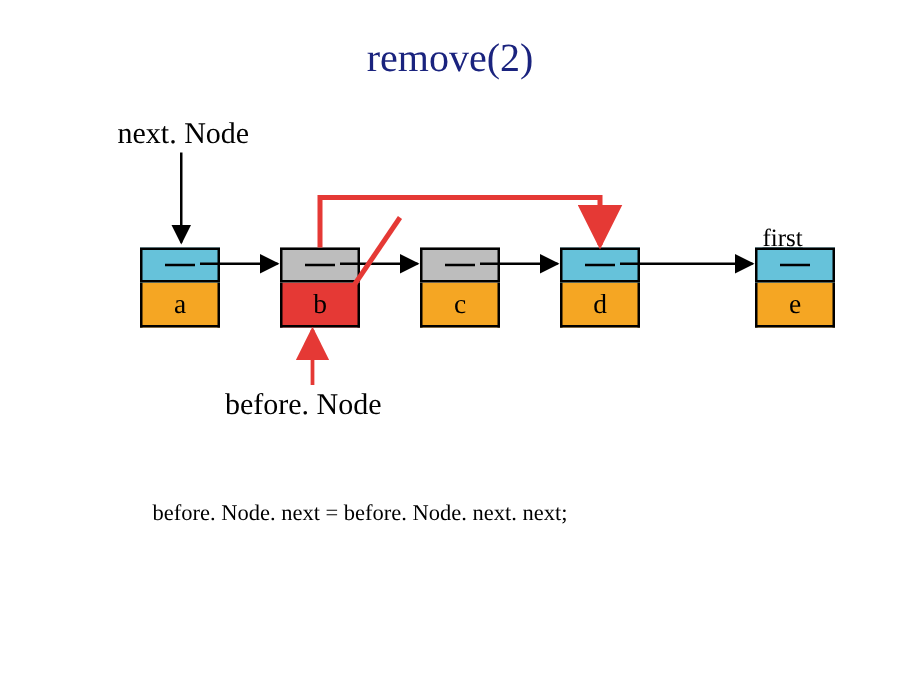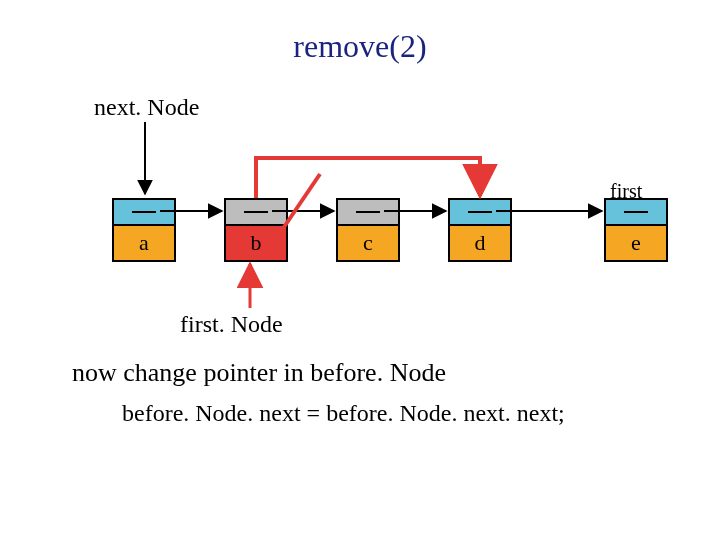--- a/index.html
+++ b/index.html
@@ -2,21 +2,21 @@
 <html><head>
 <meta charset="utf-8">
 <style>
   html,body{margin:0;padding:0;width:720px;height:540px;background:#fff;font-family:"Times New Roman",serif;color:#000}
   .stage{position:relative;width:720px;height:540px}
   .title{position:absolute;left:0;right:0;top:28px;text-align:center;font-size:32px;color:#1a237e}
   .first-node-label{position:absolute;left:94px;top:94px;font-size:24px}
   .before-node-label{position:absolute;left:180px;top:311px;font-size:24px}
   .null-label{position:absolute;left:610px;top:180px;font-size:20px;text-decoration:underline}
   .caption1{position:absolute;left:72px;top:358px;font-size:26px}
-  .caption2{position:absolute;left:122px;top:400px;font-size:24px}
+  .caption2{position:absolute;left:122px;top:400px;font-size:18px}
   .node{position:absolute;width:64px}
   .node .ptr{height:24px;border:2px solid #000;background:#66c2da;position:relative}
   .node.b .ptr, .node.c .ptr{background:#bdbdbd}
   .node .val{height:34px;border:2px solid #000;border-top:none;background:#f5a623;display:flex;align-items:center;justify-content:center;font-size:22px}
   .node.b .val{background:#e53935}
   .node .dash{position:absolute;left:18px;right:18px;top:11px;border-top:2px solid #000}
   .a{left:112px;top:198px}
   .b{left:224px;top:198px}
   .c{left:336px;top:198px}
   .d{left:448px;top:198px}
@@ -58,23 +58,22 @@
       </div>
     <div class="val">d</div>
   </div>
   <div class="node e">
     <div class="ptr">
         <div class="dash"></div>
       </div>
     <div class="val">e</div>
   </div>
 
-  <div class="before-node-label">first. Node</div>
+  <div class="before-node-label">before. Node</div>
 
-  <div class="caption1">now change pointer in before. Node</div>
   <div class="caption2">before. Node. next = before. Node. next. next;</div>
 
   <svg class="overlay">
     <defs>
       <marker id="arr-black" viewBox="0 0 10 10" refX="9" refY="5" markerWidth="8" markerHeight="8" orient="auto">
         <path d="M0,0 L10,5 L0,10 z" fill="#000"></path>
       </marker>
       <marker id="arr-red" viewBox="0 0 10 10" refX="9" refY="5" markerWidth="9" markerHeight="9" orient="auto">
         <path d="M0,0 L10,5 L0,10 z" fill="#e53935"></path>
       </marker>

